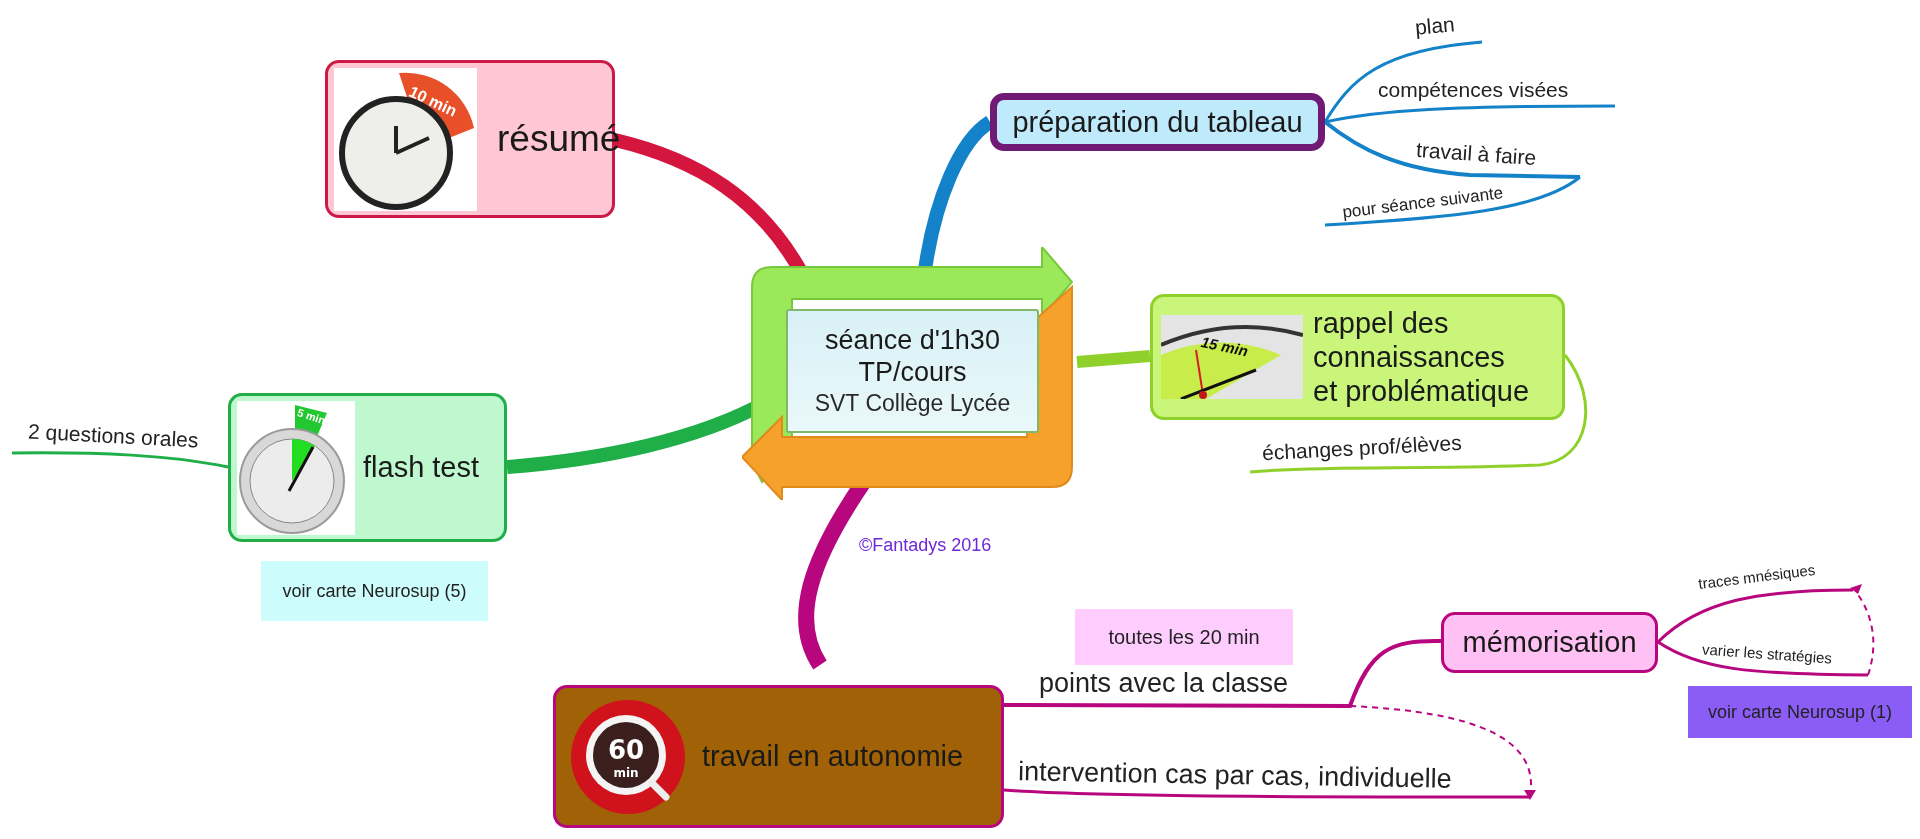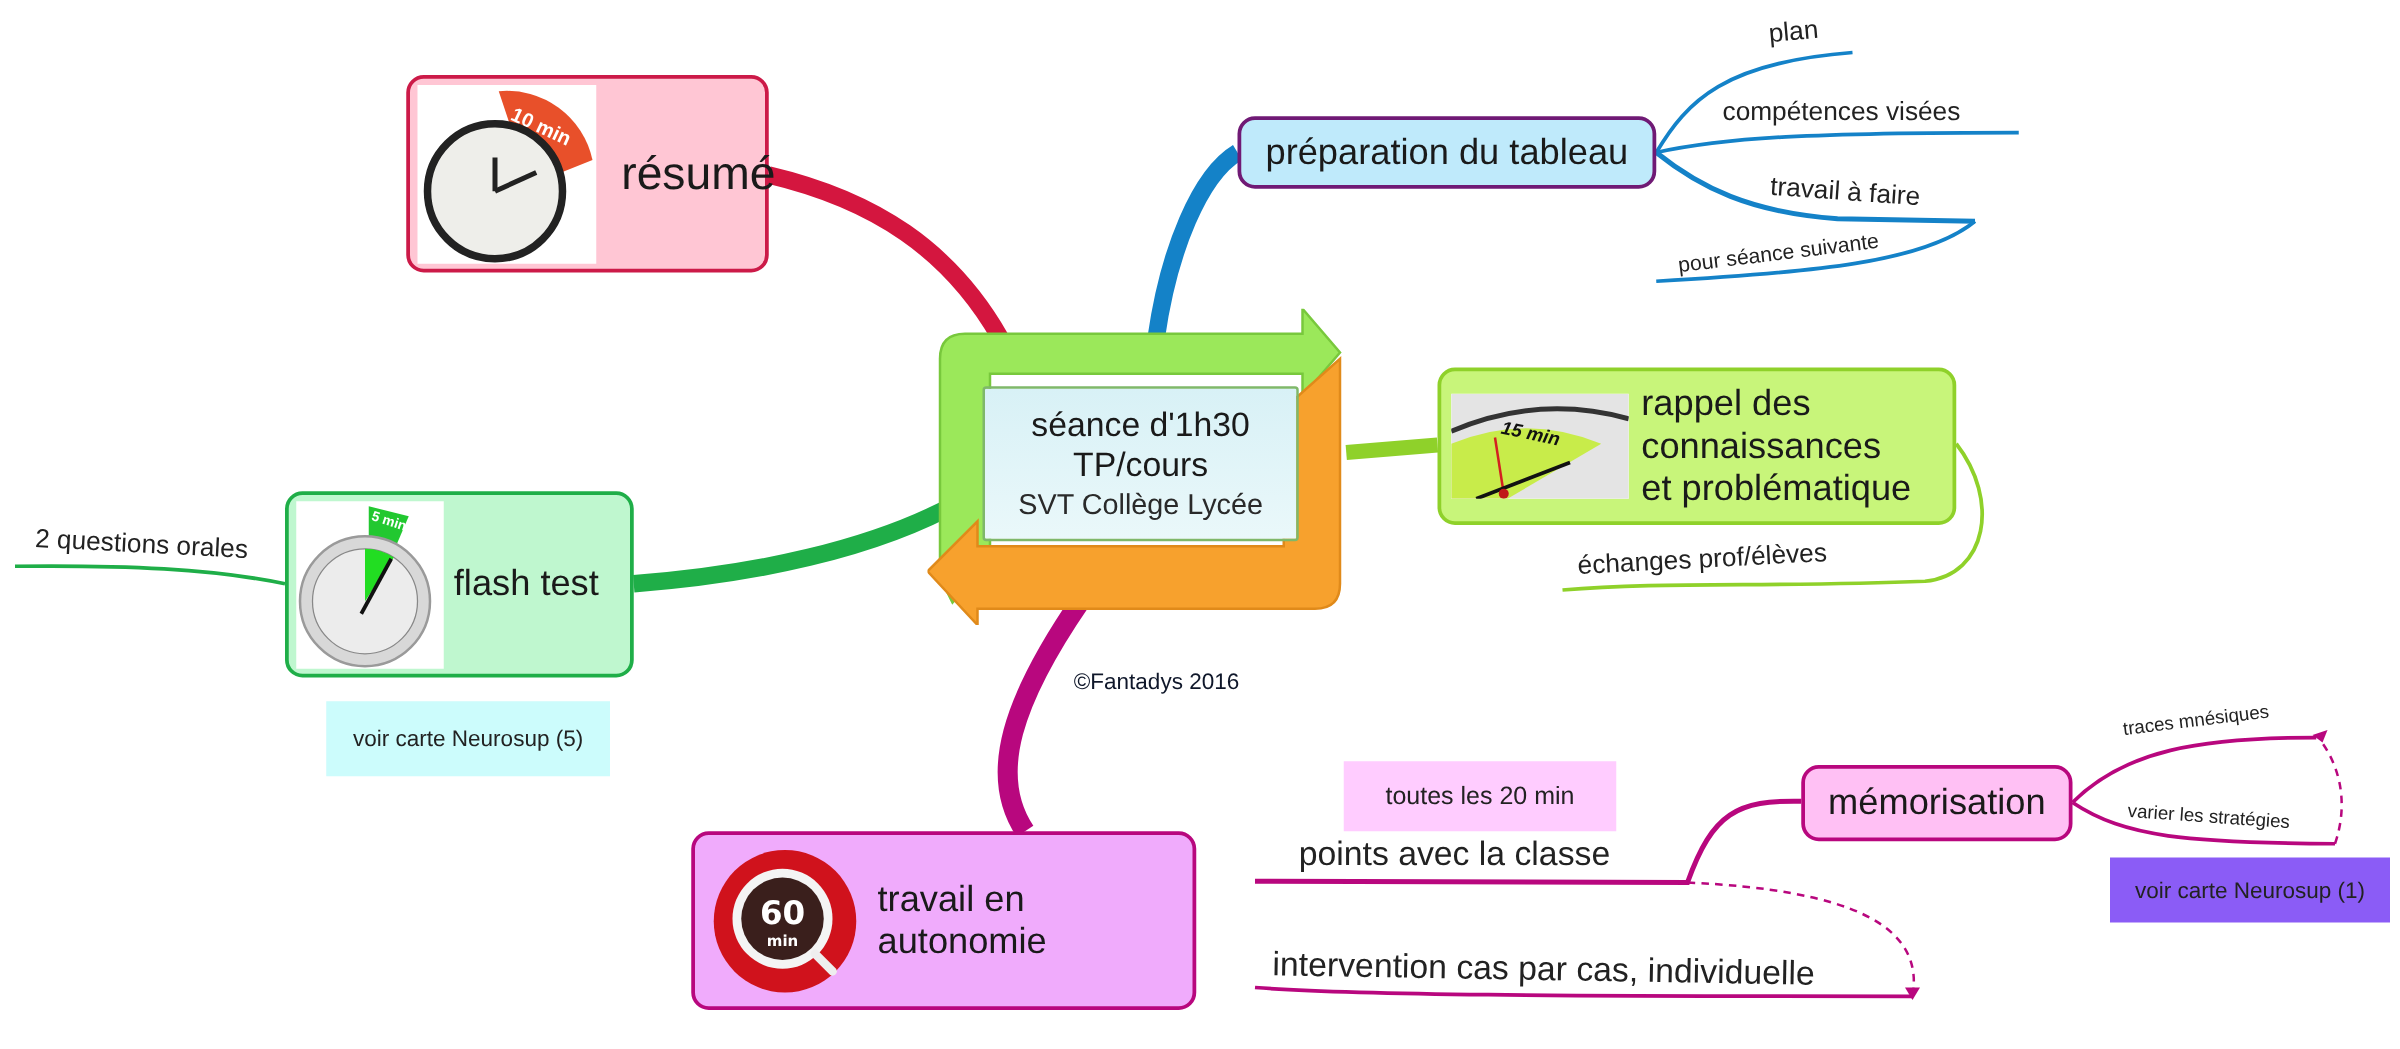--- a/index.html
+++ b/index.html
@@ -5,44 +5,44 @@
   html, body { margin:0; padding:0; background:#ffffff; }
   body { width:1920px; height:839px; position:relative; overflow:hidden;
          font-family:"Liberation Sans", "DejaVu Sans", sans-serif; color:#1a1a1a; }
   svg.links { position:absolute; left:0; top:0; width:1920px; height:839px; }
   .node { position:absolute; box-sizing:border-box; border-radius:14px; display:flex; align-items:center; }
   .lbl { position:absolute; white-space:nowrap; color:#222; }
   .note { position:absolute; box-sizing:border-box; display:flex; align-items:center; justify-content:center; font-size:18px; color:#222; }
 
   #n-resume { left:325px; top:60px; width:290px; height:158px; background:#ffc6d4; border:3px solid #cc1a48; }
   #n-resume .txt { font-size:37px; margin-left:20px; }
-  #n-prep { left:990px; top:93px; width:335px; height:58px; background:#bfeafb; border:3px solid #701a75; justify-content:center; }
+  #n-prep { left:990px; top:93px; width:335px; height:58px; background:#bfeafb; border:7px solid #701a75; justify-content:center; }
   #n-prep .txt { font-size:29px; }
   #n-rappel { left:1150px; top:294px; width:415px; height:126px; background:#c8f57a; border:3px solid #8fd12a; }
   #n-rappel .txt { font-size:29px; line-height:34px; margin-left:10px; }
   #n-flash { left:228px; top:393px; width:279px; height:149px; background:#bff7cf; border:3px solid #1fae48; }
   #n-flash .txt { font-size:29px; margin-left:8px; }
-  #n-travail { left:553px; top:665px; width:404px; height:143px; background:#f0abfc; border:3px solid #b8077e; }
+  #n-travail { left:553px; top:685px; width:451px; height:143px; background:#a16207; border:3px solid #b8077e; }
   #n-travail .txt { font-size:29px; margin-left:14px; }
   #n-memo { left:1441px; top:612px; width:217px; height:61px; background:#ffc0f4; border:3px solid #b8077e; justify-content:center; }
   #n-memo .txt { font-size:29px; }
 
   .imgbox { width:143px; height:143px; background:#fff; flex:0 0 auto; margin-left:6px; }
   #n-flash .imgbox { width:118px; height:134px; }
   #n-rappel .imgbox { width:142px; height:84px; margin-left:8px; }
   #n-travail .imgbox { width:120px; height:120px; background:transparent; margin-left:12px; }
 
   #central { position:absolute; left:742px; top:247px; width:335px; height:253px; }
   #central .inner { position:absolute; left:44px; top:62px; width:253px; height:124px; box-sizing:border-box;
                     background:linear-gradient(#d8f1f6,#eaf8fa); border:2px solid #7fb86a; border-radius:3px;
                     display:flex; flex-direction:column; align-items:center; justify-content:center; }
   #central .l1, #central .l2 { font-size:27px; line-height:32px; }
   #central .l3 { font-size:23px; line-height:30px; color:#2a2a2a; }
 
-  .copyright { position:absolute; left:859px; top:535px; font-size:18px; color:#0f172a; }
+  .copyright { position:absolute; left:859px; top:535px; font-size:18px; color:#6d28d9; }
   #note-neuro3 { left:261px; top:561px; width:227px; height:60px; background:#ccfcfc; }
   #note-neuro1 { left:1688px; top:686px; width:224px; height:52px; background:#8b5cf6; }
   #note-20min { left:1075px; top:609px; width:218px; height:56px; background:#ffccff; font-size:20px; }
 </style>
 </head>
 <body>
 
 <svg class="links" viewBox="0 0 1920 839">
 
   <path d="M615 140 C 700 160, 760 200, 800 270" stroke="#d4163f" stroke-width="14" fill="none"></path>

